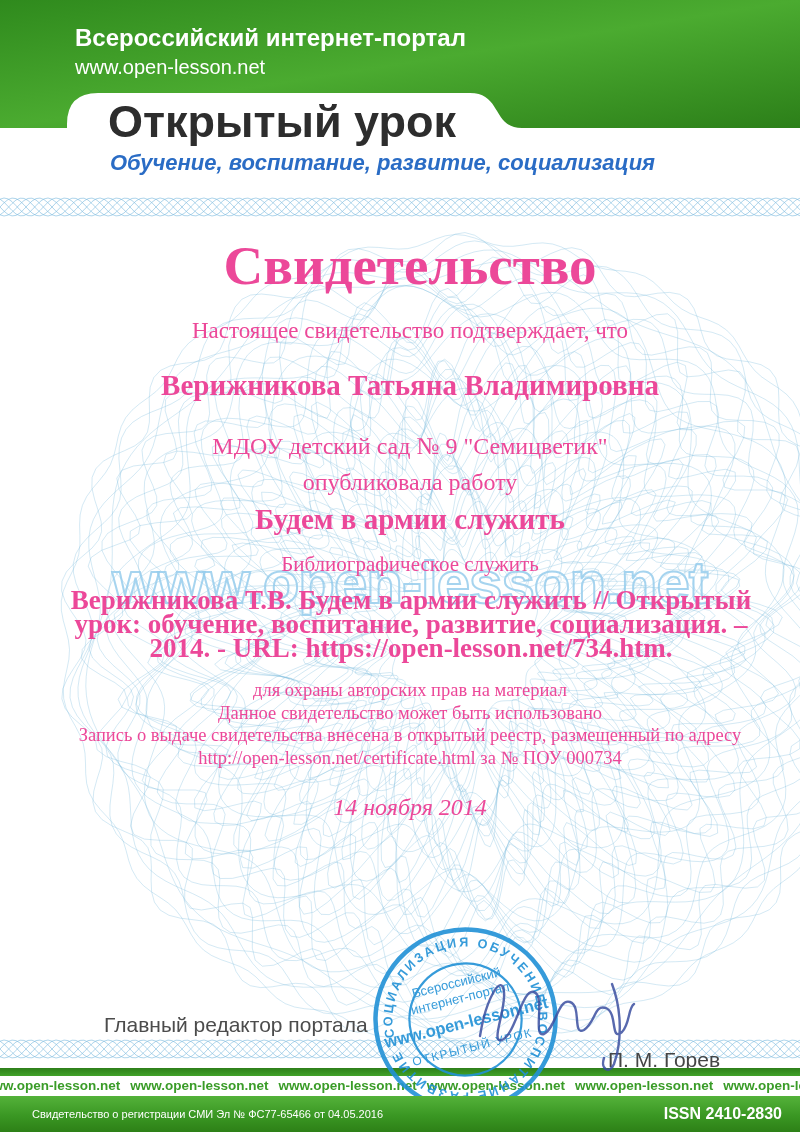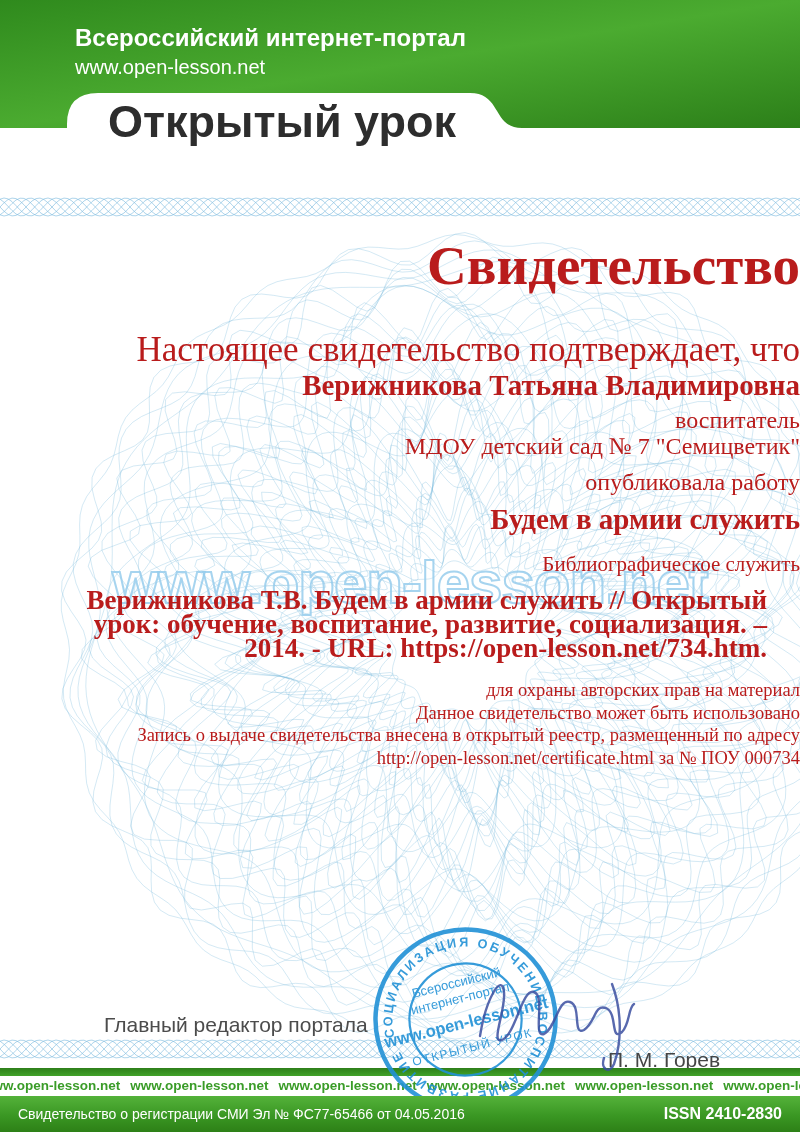--- a/index.html
+++ b/index.html
@@ -21,23 +21,23 @@
   .portal-title{position:absolute;left:75px;top:24px;color:#fff;font-family:"Liberation Sans",sans-serif;
                 font-weight:700;font-size:24px;}
   .portal-url{position:absolute;left:75px;top:56px;color:#fff;font-family:"Liberation Sans",sans-serif;
               font-size:20px;}
   .brand-title{position:absolute;left:108px;top:96px;color:#2d2d2d;font-family:"Liberation Sans",sans-serif;
                font-weight:700;font-size:45px;letter-spacing:0px;}
   .brand-subtitle{position:absolute;left:110px;top:150px;color:#2a6cc5;font-family:"Liberation Sans",sans-serif;
                   font-style:italic;font-weight:700;font-size:22px;}
 
   
-  .c-line{position:absolute;left:20px;right:0;text-align:right;color:#b91c1c;z-index:2;}
+  .c-line{position:absolute;left:20px;right:0;text-align:center;color:#ec4899;z-index:2;}
   .cert-title{top:234px;font-size:55px;font-weight:700;}
-  .cert-intro{top:330px;font-size:35px;}
+  .cert-intro{top:318px;font-size:23px;}
   .cert-name{top:369px;font-size:29px;font-weight:700;}
   .cert-role{top:407px;font-size:24px;}
   .cert-org{top:433px;font-size:24px;}
   .cert-action{top:469px;font-size:24px;}
   .cert-work{top:503px;font-size:29px;font-weight:700;}
   .bib-label{top:552px;font-size:21px;}
   .bib-text{top:588px;left:55px;right:auto;width:712px;font-size:27px;font-weight:700;line-height:24px;}
   .note-block{top:679px;font-size:18.5px;line-height:22.5px;}
   .cert-date{top:794px;font-size:24px;font-style:italic;}
 
@@ -55,21 +55,21 @@
                background:linear-gradient(180deg,#2e7f1a,#41a229);}
   .footer-urls{position:absolute;left:0;right:0;top:1076px;height:20px;z-index:2;background:#fff;
                overflow:hidden;white-space:nowrap;line-height:20px;
                font-family:"Liberation Sans",sans-serif;font-size:13.5px;font-weight:700;color:#3a9c28;}
   .footer-urls .u{padding-right:10px;}
   .footer-urls .shift{margin-left:-18px;}
   .footer-bar{position:absolute;left:0;right:0;top:1096px;height:36px;z-index:6;box-sizing:border-box;
               background:linear-gradient(180deg,#54b23a,#3a9723 55%,#2d8017);
               display:flex;align-items:center;justify-content:space-between;padding:0 18px;
               color:#ffffff;font-family:"Liberation Sans",sans-serif;}
-  .footer-reg{font-size:14px;}
+  .footer-reg{font-size:11px;margin-left:14px;}
   .footer-issn{font-size:16px;font-weight:700;}
 
   .stamp text{fill:#2191d6;}
 </style>
 </head>
 <body>
 
 <div class="page">
 
   <svg class="rosette" id="rosette" width="800" height="1132" viewBox="0 0 800 1132">
@@ -146,37 +146,38 @@
           <stop offset="0" stop-color="#2f8a1d"></stop>
           <stop offset="0.5" stop-color="#4bab30"></stop>
           <stop offset="1" stop-color="#2c7f19"></stop>
         </linearGradient>
       </defs>
       <path d="M0,0 H800 V128 H522 C492,128 502,93 470,93 H98 Q67,93 67,124 L67,128 H0 Z" fill="url(#hg)"></path>
     </svg>
     <div class="portal-title">Всероссийский интернет-портал</div>
     <div class="portal-url">www.open-lesson.net</div>
     <div class="brand-title">Открытый урок</div>
+    <div class="brand-subtitle">Обучение, воспитание, развитие, социализация</div>
   </div>
 
   <div class="c-line cert-title">Свидетельство</div>
   <div class="c-line cert-intro">Настоящее свидетельство подтверждает, что</div>
   <div class="c-line cert-name">Верижникова Татьяна Владимировна</div>
-  <div class="c-line cert-role">воспитатель</div>
-  <div class="c-line cert-org">МДОУ детский сад № 7 "Семицветик"</div>
+  <div class="c-line cert-org">МДОУ детский сад № 9 "Семицветик"</div>
   <div class="c-line cert-action">опубликовала работу</div>
   <div class="c-line cert-work">Будем в армии служить</div>
   <div class="c-line bib-label">Библиографическое служить</div>
   <div class="c-line bib-text">Верижникова Т.В. Будем в армии служить // Открытый урок: обучение, воспитание, развитие, социализация. – 2014. - URL: https://open-lesson.net/734.htm.</div>
   <div class="c-line note-block">
     <div>для охраны авторских прав на материал</div>
     <div>Данное свидетельство может быть использовано</div>
     <div>Запись о выдаче свидетельства внесена в открытый реестр, размещенный по адресу</div>
     <div>http://open-lesson.net/certificate.html за № ПОУ 000734</div>
   </div>
+  <div class="c-line cert-date">14 ноября 2014</div>
 
   <div class="sig-label">Главный редактор портала</div>
   <div class="sig-name">П. М. Горев</div>
 
   <svg class="stamp" width="215" height="215" viewBox="0 0 215 215">
     <defs>
       <path id="ringP" d="M34.5,107.5 a73,73 0 1,1 146,0 a73,73 0 1,1 -146,0" fill="none"></path>
     </defs>
     <g transform="rotate(-14 107.5 107.5)" opacity="0.9">
       <circle cx="107.5" cy="107.5" r="90" fill="none" stroke="#2191d6" stroke-width="4.5"></circle>

